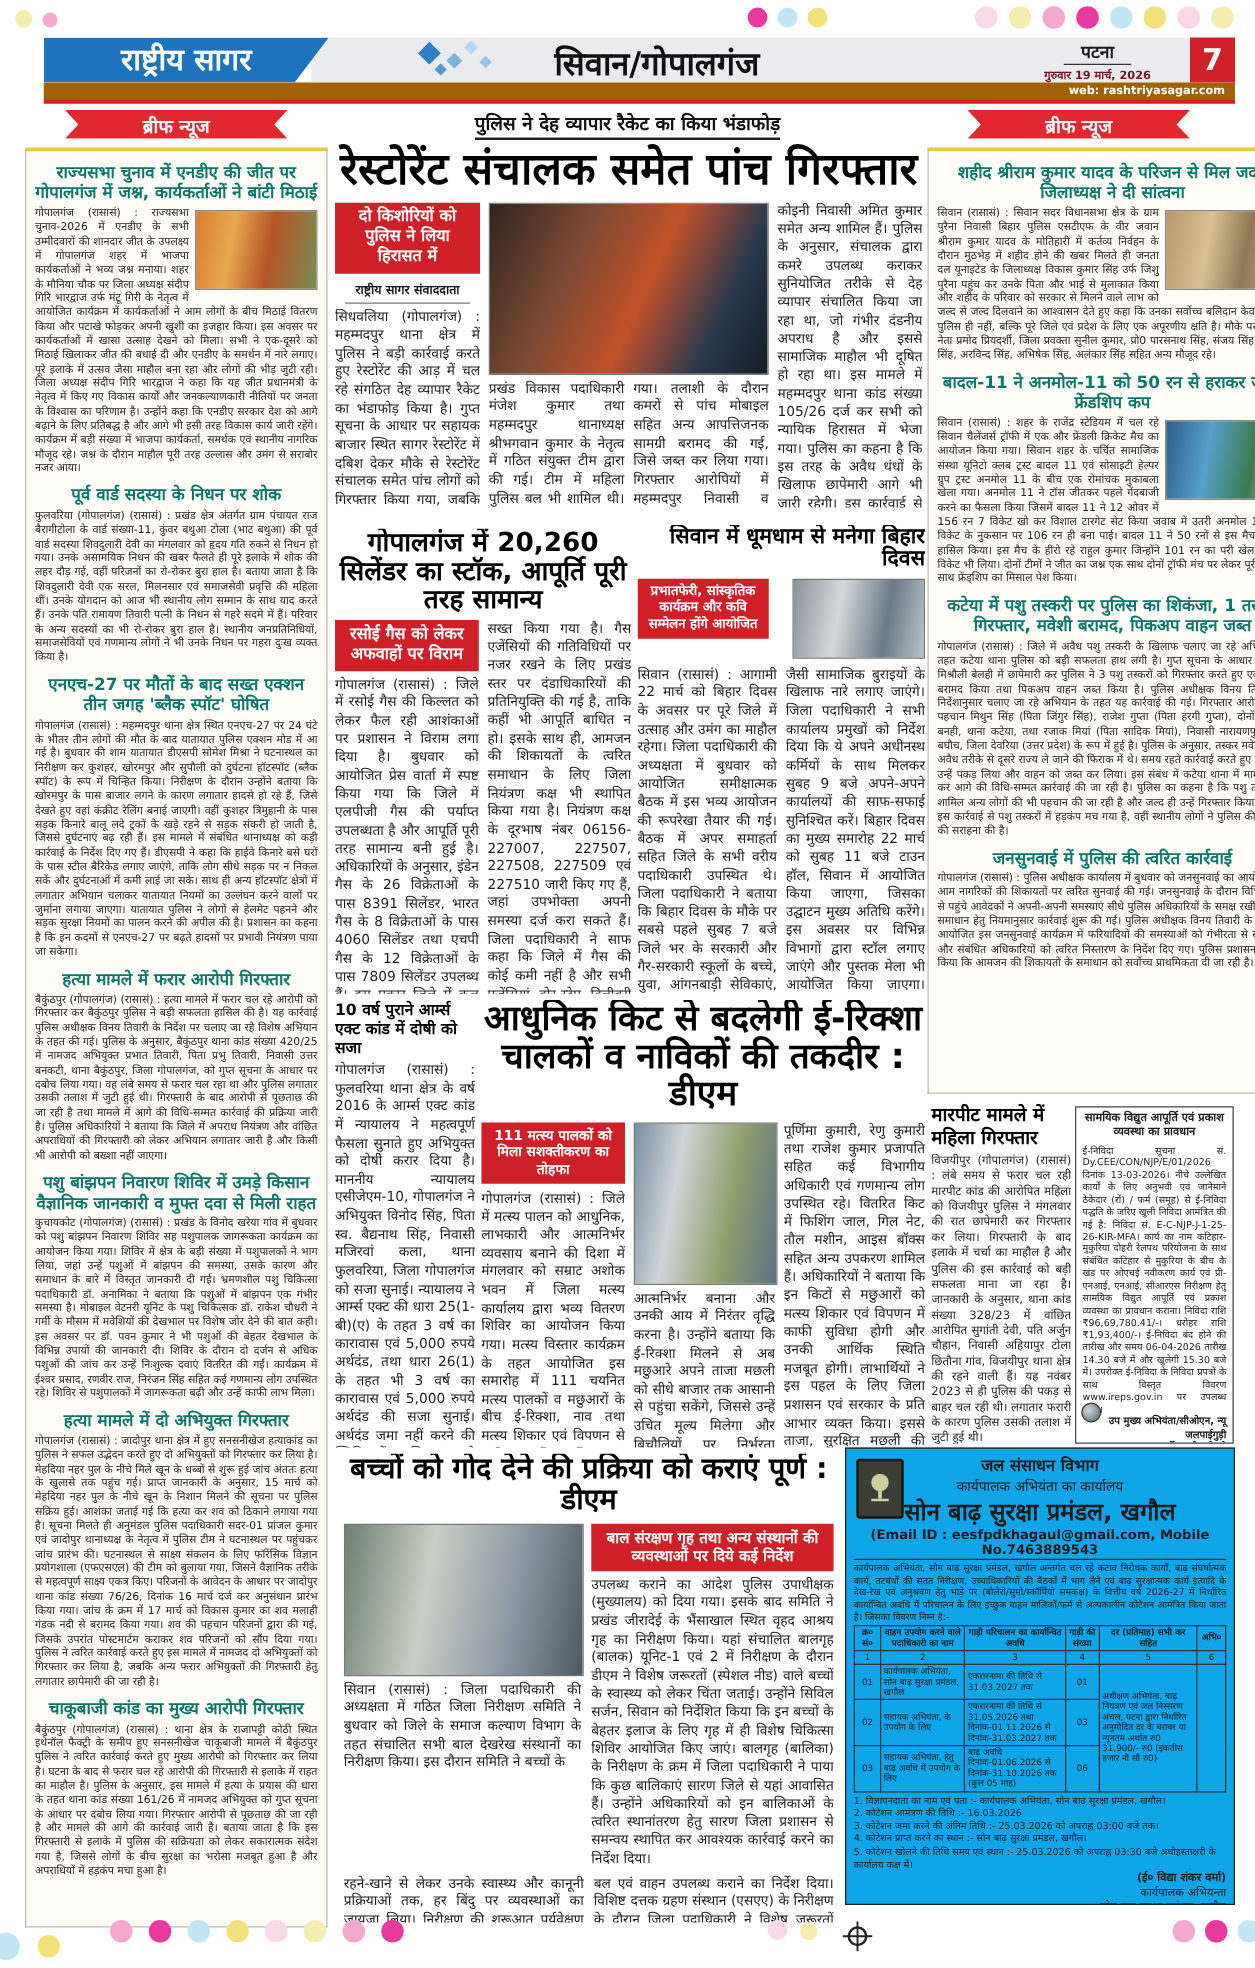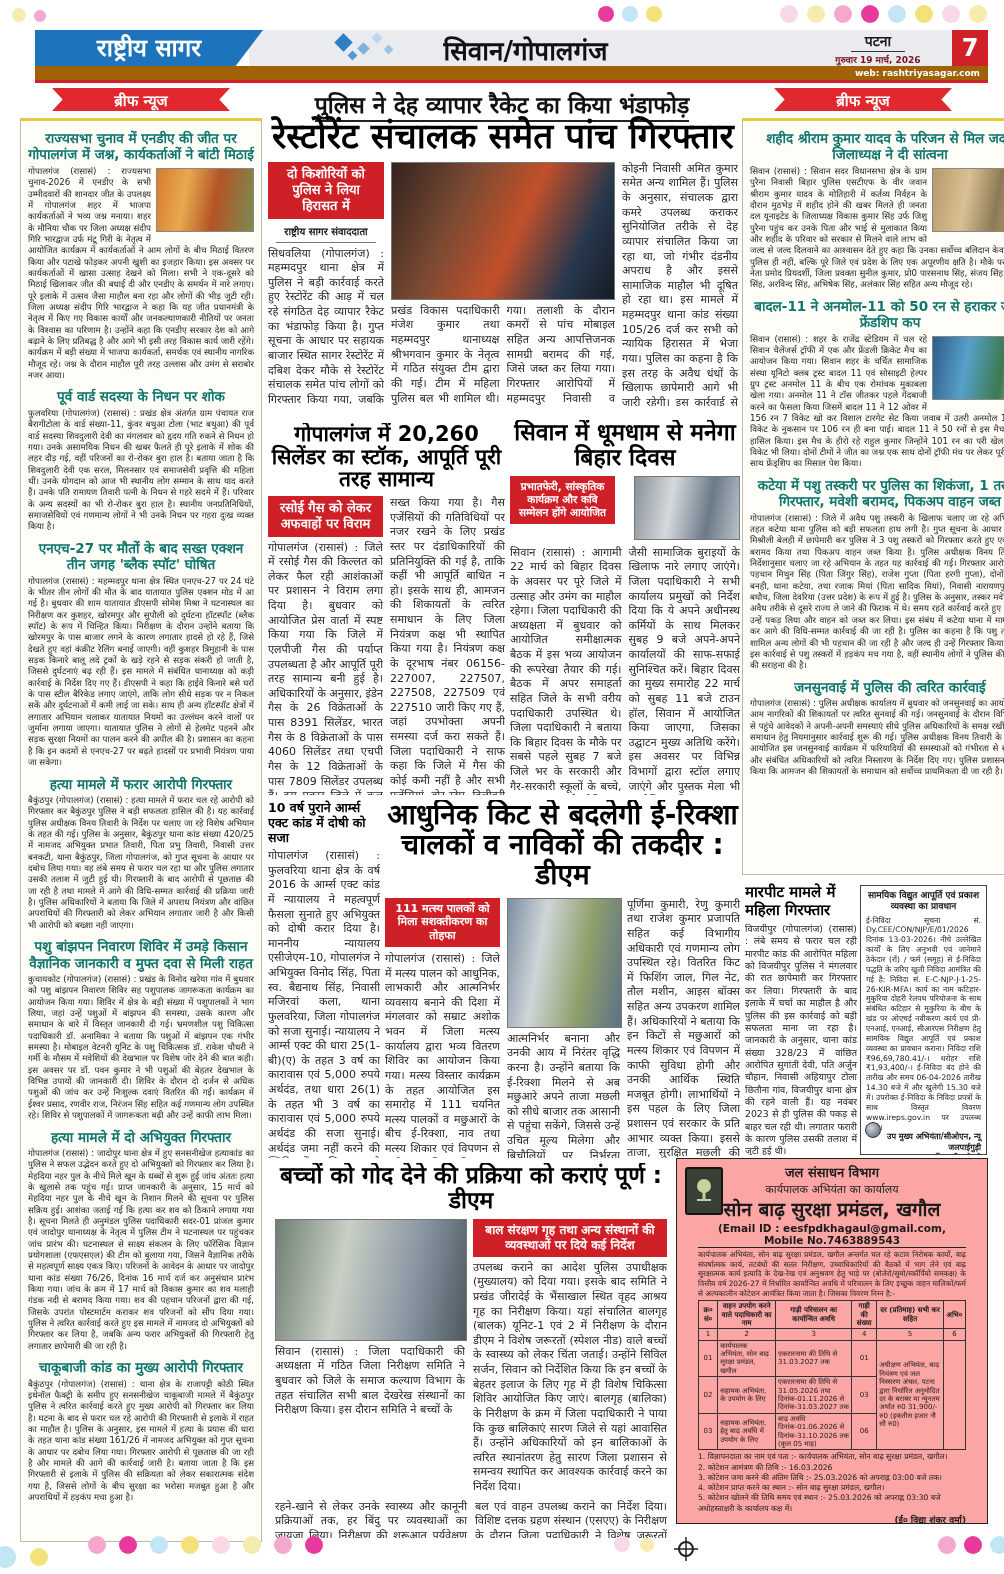--- a/index.html
+++ b/index.html
@@ -20,21 +20,21 @@
   #city-box .date{font-size:9px;color:#7a1020;font-weight:bold;margin-top:1px;}
   #page-num{position:absolute;left:952px;top:30px;width:36px;height:36px;background:#d12128;color:#fff;
      display:flex;align-items:center;justify-content:center;font-size:24px;font-weight:bold;}
   #web-bar{left:35px;top:66px;width:953px;height:14px;background:#a16207;color:#fff;font-size:9px;font-weight:bold;
      display:flex;align-items:center;justify-content:flex-end;padding-right:8px;box-sizing:border-box;}
   #red-rule{left:35px;top:80px;width:953px;height:3px;background:#d12128;}
   
   .ribbon{position:absolute;top:88px;height:23px;background:#e0282e;color:#fff;font-weight:bold;font-size:15px;
      display:flex;align-items:center;justify-content:center;
      clip-path:polygon(0 0,100% 0,94% 50%,100% 100%,0 100%,6% 50%);}
-  #kicker{left:290px;top:88px;width:424px;text-align:center;font-size:23px;font-weight:bold;color:#111;}
+  #kicker{left:290px;top:88px;width:424px;text-align:center;font-size:15px;font-weight:bold;color:#111;}
   #kicker span{border-bottom:2px solid #222;padding-bottom:2px;}
   
   .briefcol{position:absolute;border:1px solid #b9bcae;border-top:3px solid #e8c93e;background:#fffdf7;
      padding:6px 7px;box-sizing:border-box;overflow:hidden;}
   #left-briefs{left:20px;top:118px;width:242px;height:1424px;}
   #right-briefs{left:742px;top:118px;width:296px;height:757px;}
   .brief{margin-bottom:7px;}
   .bhead{font-size:13.5px;font-weight:bold;text-align:center;line-height:1.22;color:#0f766e;margin:3px 0 3px;}
   .bbody{font-size:8.6px;line-height:1.32;text-align:justify;color:#222;}
   .bphoto{float:right;width:96px;height:62px;margin:2px 0 3px 5px;border:1px solid #888;}
@@ -62,21 +62,21 @@
   #lead-c2{grid-row:2;grid-column:2;}
   #lead-c3{grid-row:2;grid-column:3;}
   #lead-c4{grid-row:1/3;grid-column:4;}
   
   #cyl-story{left:268px;top:423px;width:237px;height:372px;overflow:hidden;}
   #cyl-headline{font-size:21px;}
   #cyl-grid{display:grid;grid-template-columns:1fr 1fr;gap:7px;margin-top:5px;}
   #cyl-box{font-size:13px;margin-bottom:4px;}
   
   #bihar-story{left:510px;top:420px;width:230px;height:375px;overflow:hidden;}
-  #bihar-headline{font-size:23px;}
+  #bihar-headline{font-size:17px;text-align:right;}
   #bihar-row{display:flex;gap:19px;margin-top:6px;}
   #bihar-box{width:112px;font-size:10.5px;height:48px;box-sizing:border-box;}
   #bihar-photo{width:112px;height:62px;}
   #bihar-grid{display:grid;grid-template-columns:1fr 1fr;gap:7px;margin-top:6px;}
   
   #arms-story{left:268px;top:800px;width:112px;height:358px;overflow:hidden;}
   #arms-headline{font-size:12.5px;line-height:1.2;}
   
   #erick-story{left:385px;top:800px;width:355px;height:358px;overflow:hidden;}
   #erick-headline{font-size:28px;}
@@ -95,21 +95,21 @@
   #woman-headline{font-size:15px;line-height:1.2;}
   #rail-ad{left:860px;top:885px;width:127px;height:270px;border:1.5px solid #444;box-sizing:border-box;
      padding:4px 5px;overflow:hidden;background:#fff;}
   #rail-title{font-size:9px;font-weight:bold;text-align:center;line-height:1.25;}
   #rail-body{font-size:7.6px;line-height:1.3;text-align:justify;margin-top:3px;}
   .rail-sig{font-size:8px;font-weight:bold;text-align:right;line-height:1.3;}
   #rail-logo{position:absolute;left:4px;bottom:16px;width:14px;height:14px;border-radius:50%;
      background:radial-gradient(circle at 35% 35%,#cfd6dd,#55606b);border:1px solid #333;}
   
   #wrd-ad{left:676px;top:1158px;width:312px;height:366px;border:1.5px solid #222;box-sizing:border-box;
-     background:#fca5a5;padding:4px 21px;overflow:hidden;}
+     background:#0ea5e9;padding:4px 6px;overflow:hidden;}
   #wrd-dept{font-size:13px;font-weight:bold;text-align:center;}
   #wrd-office{font-size:11px;text-align:center;}
   #wrd-division{font-size:19px;font-weight:bold;text-align:center;}
   #wrd-contact{font-size:10.5px;font-weight:bold;text-align:center;border-bottom:1.5px solid #222;padding-bottom:1px;}
   #wrd-intro{font-size:7.4px;line-height:1.3;text-align:justify;margin-top:2px;}
   table.wrd{border-collapse:collapse;width:100%;margin-top:2px;}
   table.wrd td{border:1px solid #333;font-size:7px;line-height:1.2;padding:1px 2px;vertical-align:middle;}
   table.wrd td.c{text-align:center;}
   #wrd-notes{font-size:7.6px;line-height:1.35;margin-top:2px;}
   #wrd-sig{font-size:9px;text-align:right;font-weight:bold;line-height:1.3;margin-top:1px;}

